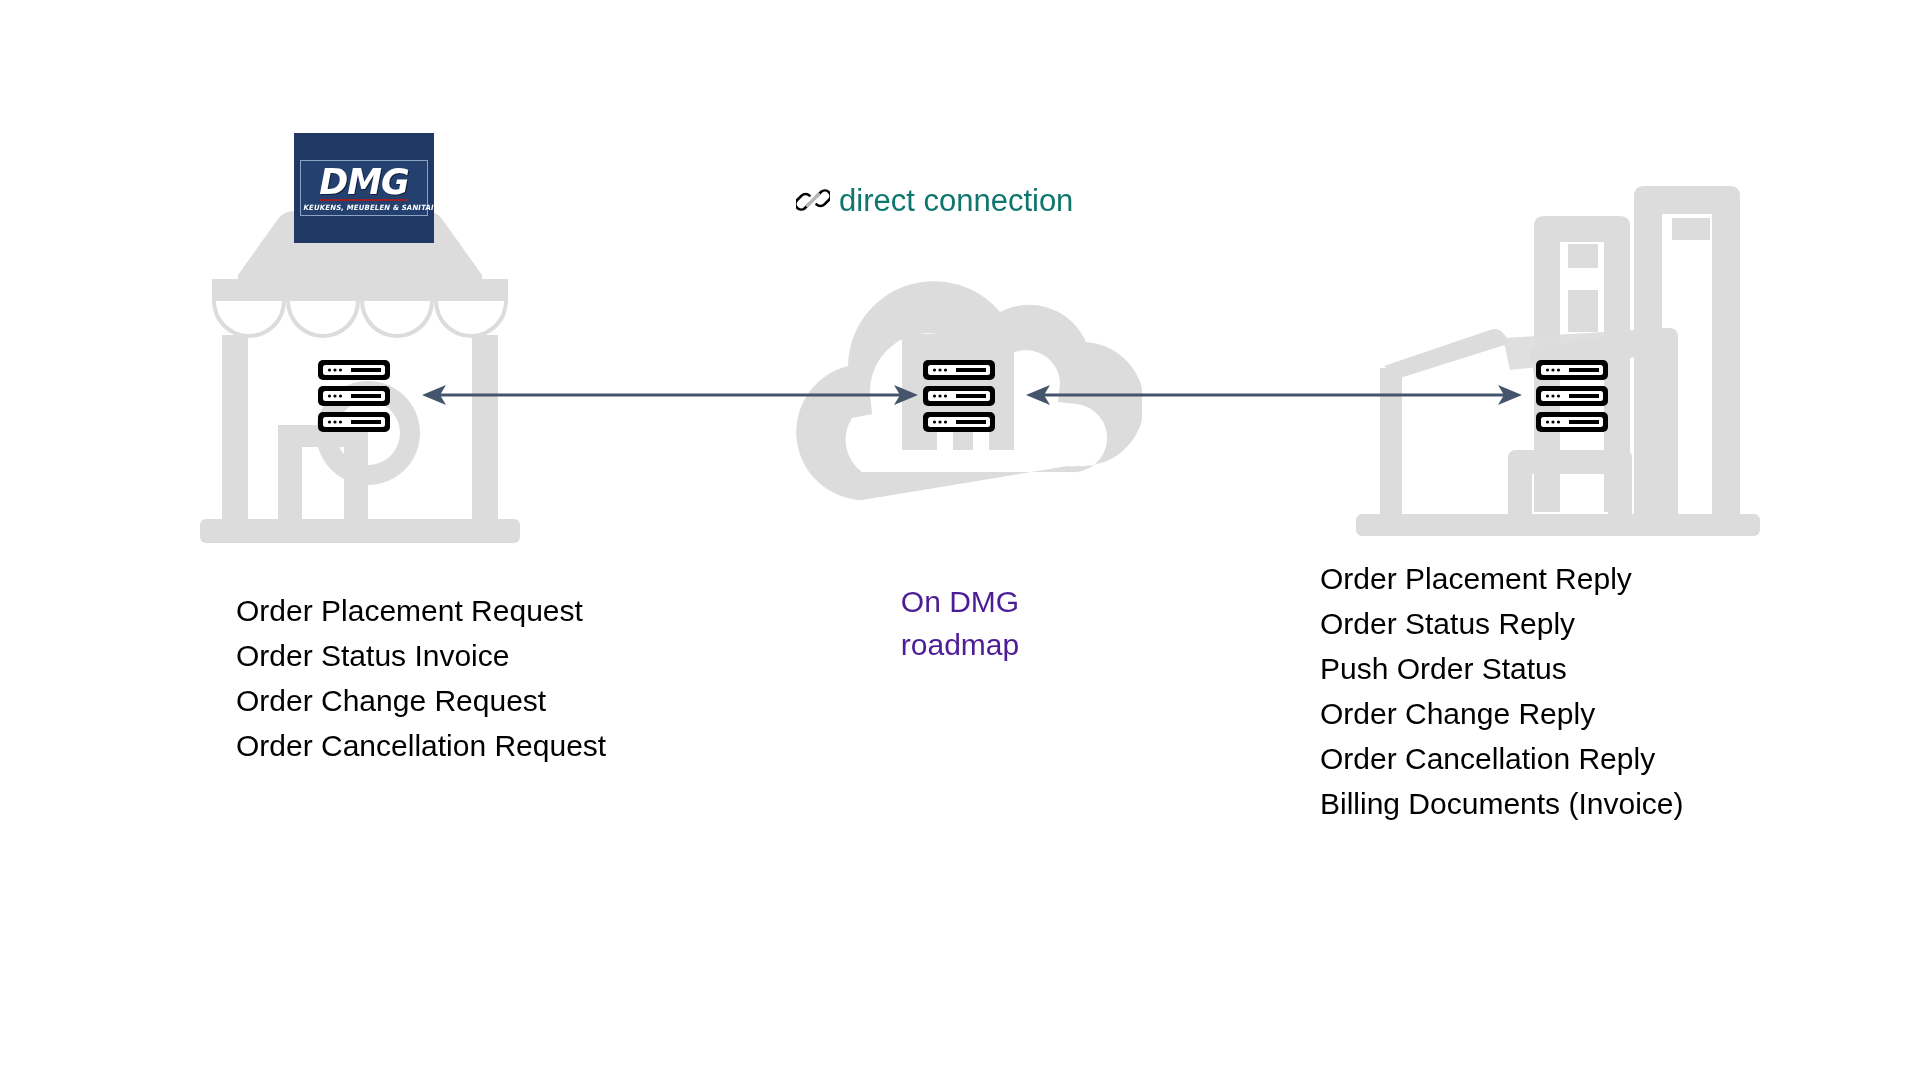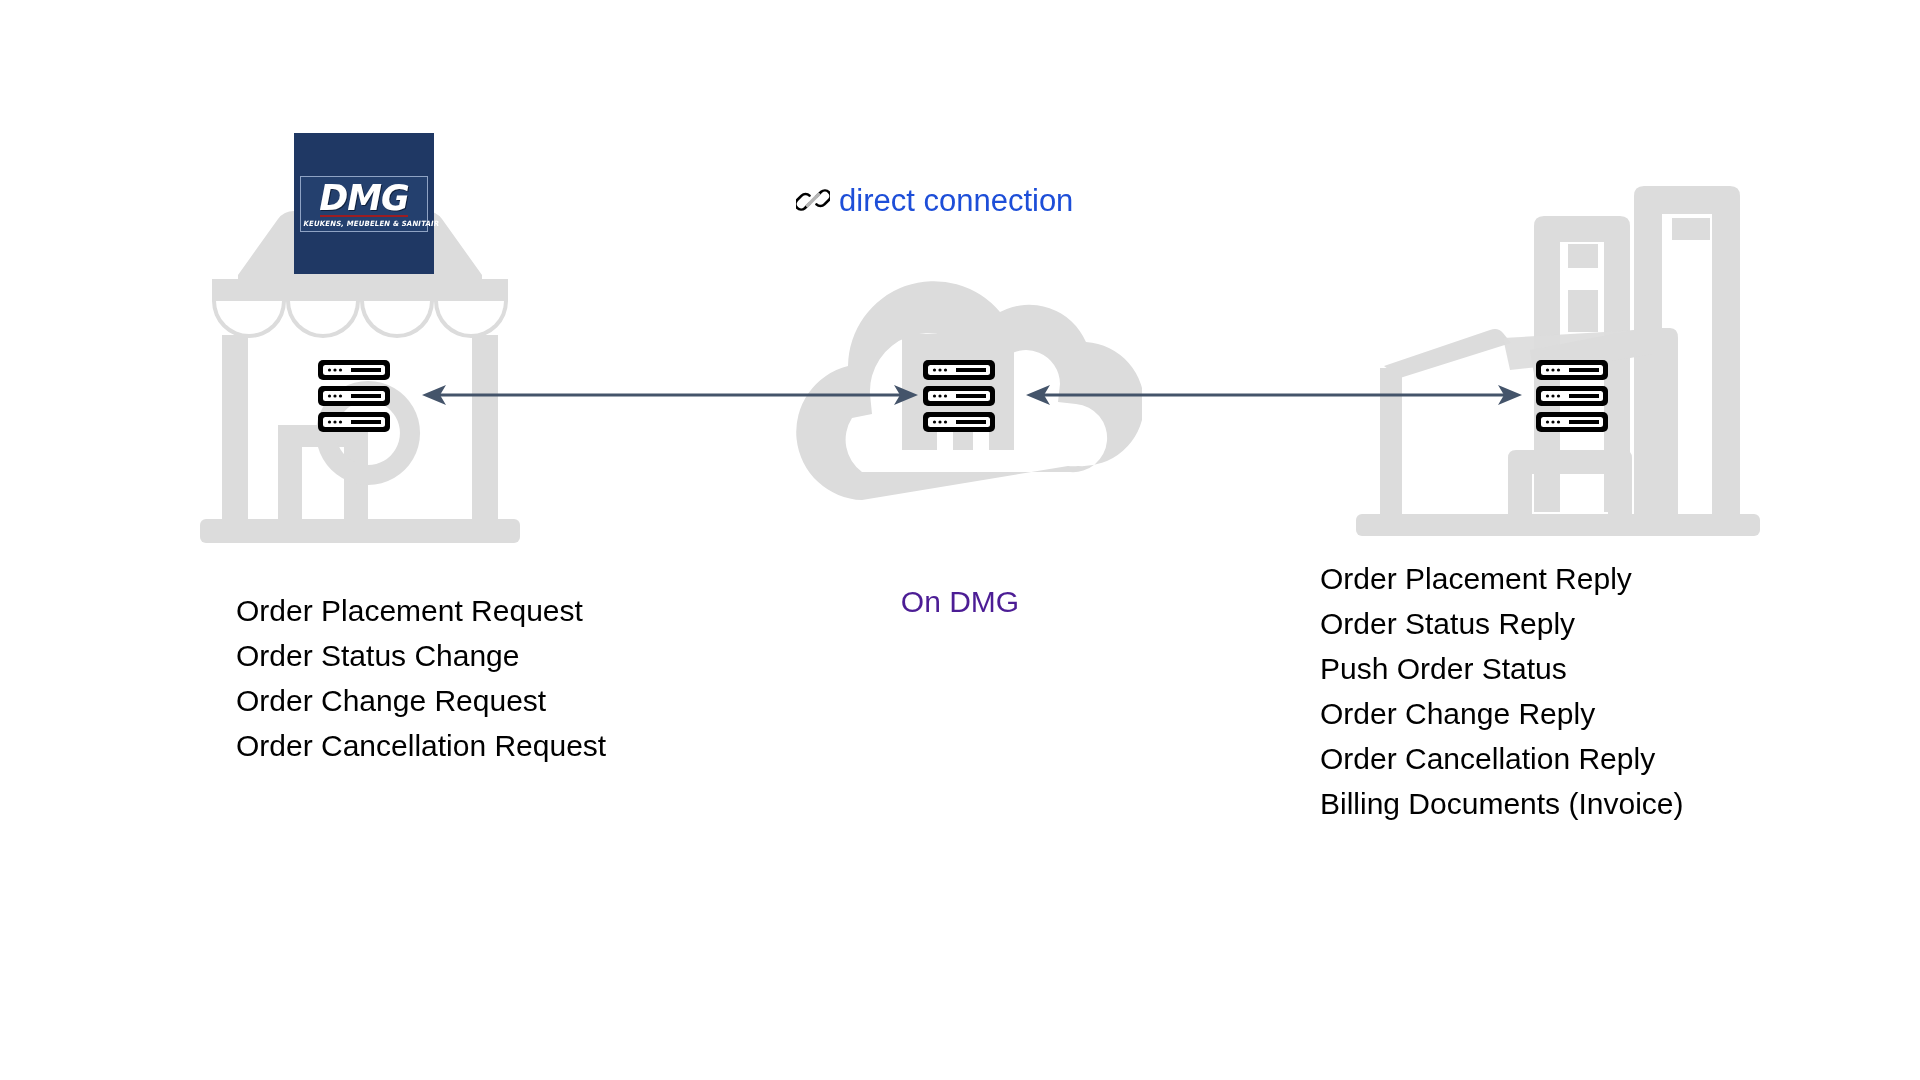--- a/index.html
+++ b/index.html
@@ -26,21 +26,21 @@
 
   
   .art-grey { fill: #dcdcdc; }
 
   
   .dmg-logo {
     position: absolute;
     left: 294px;
     top: 133px;
     width: 140px;
-    height: 141px;
+    height: 110px;
     background: #1f3864;
     box-sizing: border-box;
     display: flex;
     flex-direction: column;
     align-items: center;
     justify-content: center;
   }
   .dmg-inner {
     width: 128px;
     background: #24406e;
@@ -116,21 +116,21 @@
     left: 796px;
     top: 183px;
     display: flex;
     align-items: center;
     gap: 9px;
   }
   .direct-conn .dc-label {
     font-family: "Liberation Sans", sans-serif;
     font-size: 31px;
     line-height: 31px;
-    color: #1d4ed8;
+    color: #0f766e;
     white-space: nowrap;
   }
 </style>
 </head>
 <body>
 
 <div class="stage">
 
   <svg class="abs" style="left:160px; top:175px;" width="400" height="370" viewBox="0 0 400 370">
     <g class="art-grey">
@@ -310,27 +310,28 @@
         <path d="M20.5 13.5 L25.2 8.8 a 5.6 5.6 0 0 1 7.9 7.9 L28.4 21.4
                  a 5.6 5.6 0 0 1 -7.9 0"></path>
       </g>
       <line x1="11.5" y1="22.5" x2="22.5" y2="11.5" stroke="#b5b5b5" stroke-width="3.4" stroke-linecap="round"></line>
     </svg>
     <span class="dc-label">direct connection</span>
   </div>
 
   <div class="caption caption-left">
     <span class="row">Order Placement Request</span>
-    <span class="row">Order Status Change</span>
+    <span class="row">Order Status Invoice</span>
     <span class="row">Order Change Request</span>
     <span class="row">Order Cancellation Request</span>
   </div>
 
   <div class="center-note">
     <span class="row">On DMG</span>
+    <span class="row">roadmap</span>
   </div>
 
   <div class="caption caption-right">
     <span class="row">Order Placement Reply</span>
     <span class="row">Order Status Reply</span>
     <span class="row">Push Order Status</span>
     <span class="row">Order Change Reply</span>
     <span class="row">Order Cancellation Reply</span>
     <span class="row">Billing Documents (Invoice)</span>
   </div>

